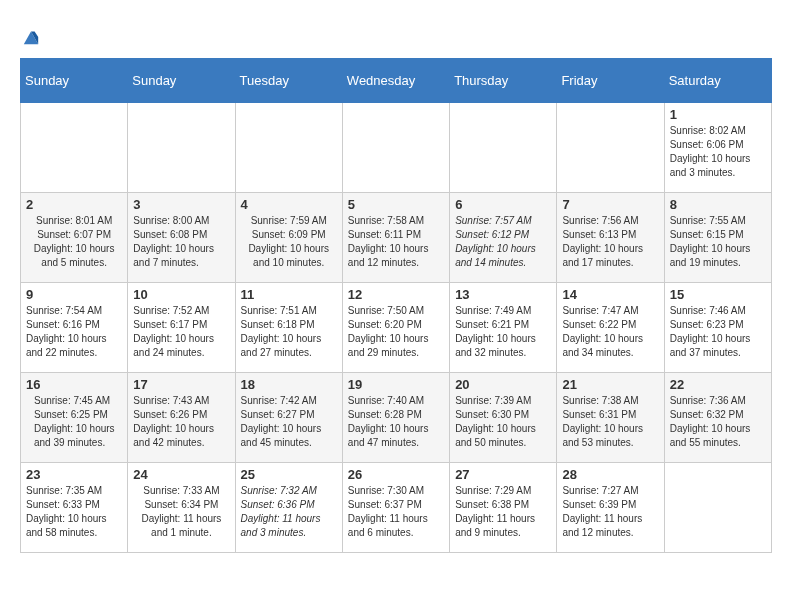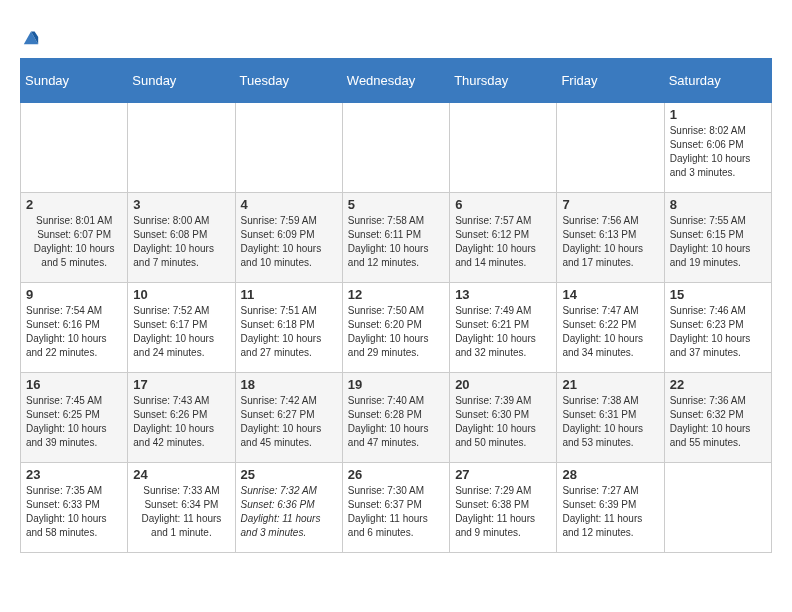--- a/index.html
+++ b/index.html
@@ -147,35 +147,35 @@
         </td>
         <td>
           <span class="day-number">3</span>
           <div class="day-info" style="white-space: pre-line;">Sunrise: 8:00 AM
 Sunset: 6:08 PM
 Daylight: 10 hours
 and 7 minutes.</div>
         </td>
         <td>
           <span class="day-number">4</span>
-          <div class="day-info" style="white-space: pre-line;">Sunrise: 7:59 AM
+          <div class="day-info" style="white-space: pre-line; text-align: center;">Sunrise: 7:59 AM
 Sunset: 6:09 PM
 Daylight: 10 hours
 and 10 minutes.</div>
         </td>
         <td>
           <span class="day-number">5</span>
           <div class="day-info" style="white-space: pre-line;">Sunrise: 7:58 AM
 Sunset: 6:11 PM
 Daylight: 10 hours
 and 12 minutes.</div>
         </td>
         <td>
           <span class="day-number">6</span>
-          <div class="day-info" style="white-space: pre-line;">Sunrise: 7:57 AM
+          <div class="day-info" style="white-space: pre-line; font-style: italic;">Sunrise: 7:57 AM
 Sunset: 6:12 PM
 Daylight: 10 hours
 and 14 minutes.</div>
         </td>
         <td>
           <span class="day-number">7</span>
           <div class="day-info" style="white-space: pre-line;">Sunrise: 7:56 AM
 Sunset: 6:13 PM
 Daylight: 10 hours
 and 17 minutes.</div>
@@ -235,21 +235,21 @@
           <span class="day-number">15</span>
           <div class="day-info" style="white-space: pre-line;">Sunrise: 7:46 AM
 Sunset: 6:23 PM
 Daylight: 10 hours
 and 37 minutes.</div>
         </td>
       </tr>
       <tr>
         <td>
           <span class="day-number">16</span>
-          <div class="day-info" style="white-space: pre-line;">Sunrise: 7:45 AM
+          <div class="day-info" style="white-space: pre-line; margin-left: 8px;">Sunrise: 7:45 AM
 Sunset: 6:25 PM
 Daylight: 10 hours
 and 39 minutes.</div>
         </td>
         <td>
           <span class="day-number">17</span>
           <div class="day-info" style="white-space: pre-line;">Sunrise: 7:43 AM
 Sunset: 6:26 PM
 Daylight: 10 hours
 and 42 minutes.</div>

